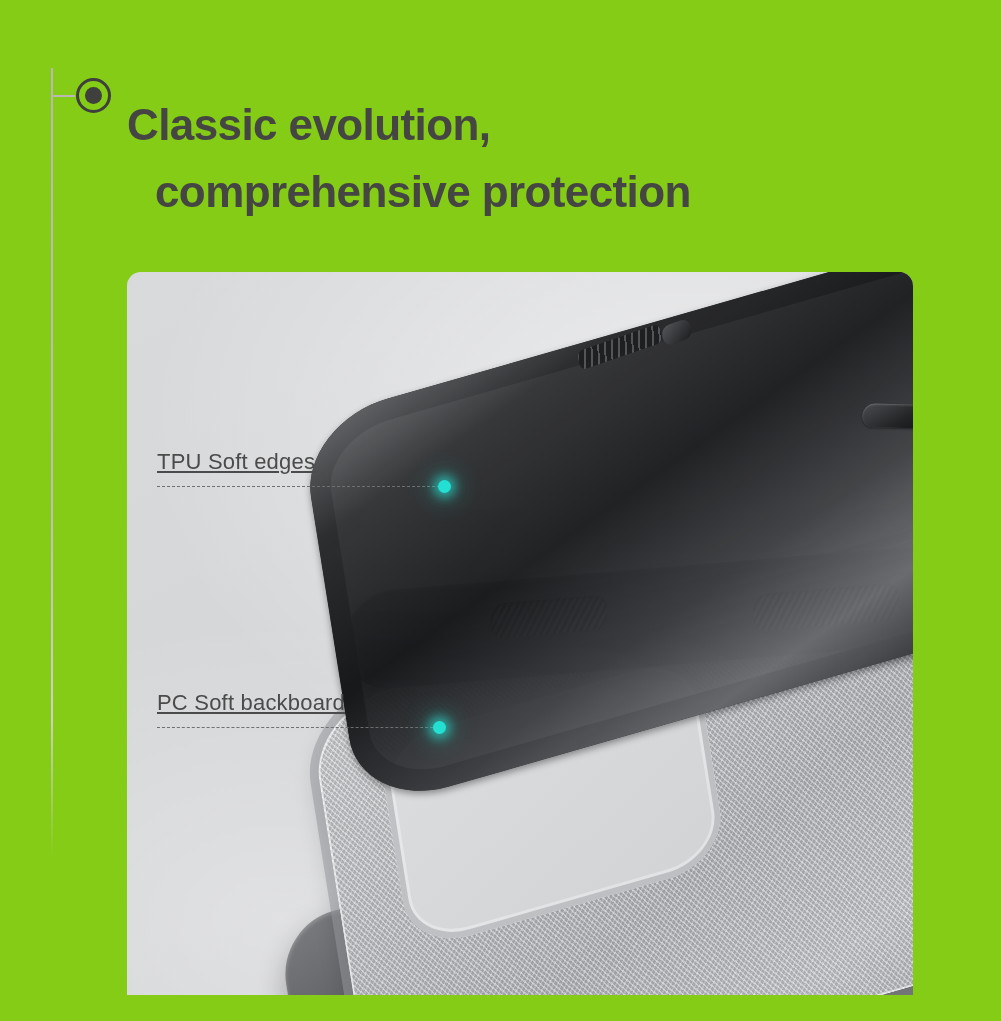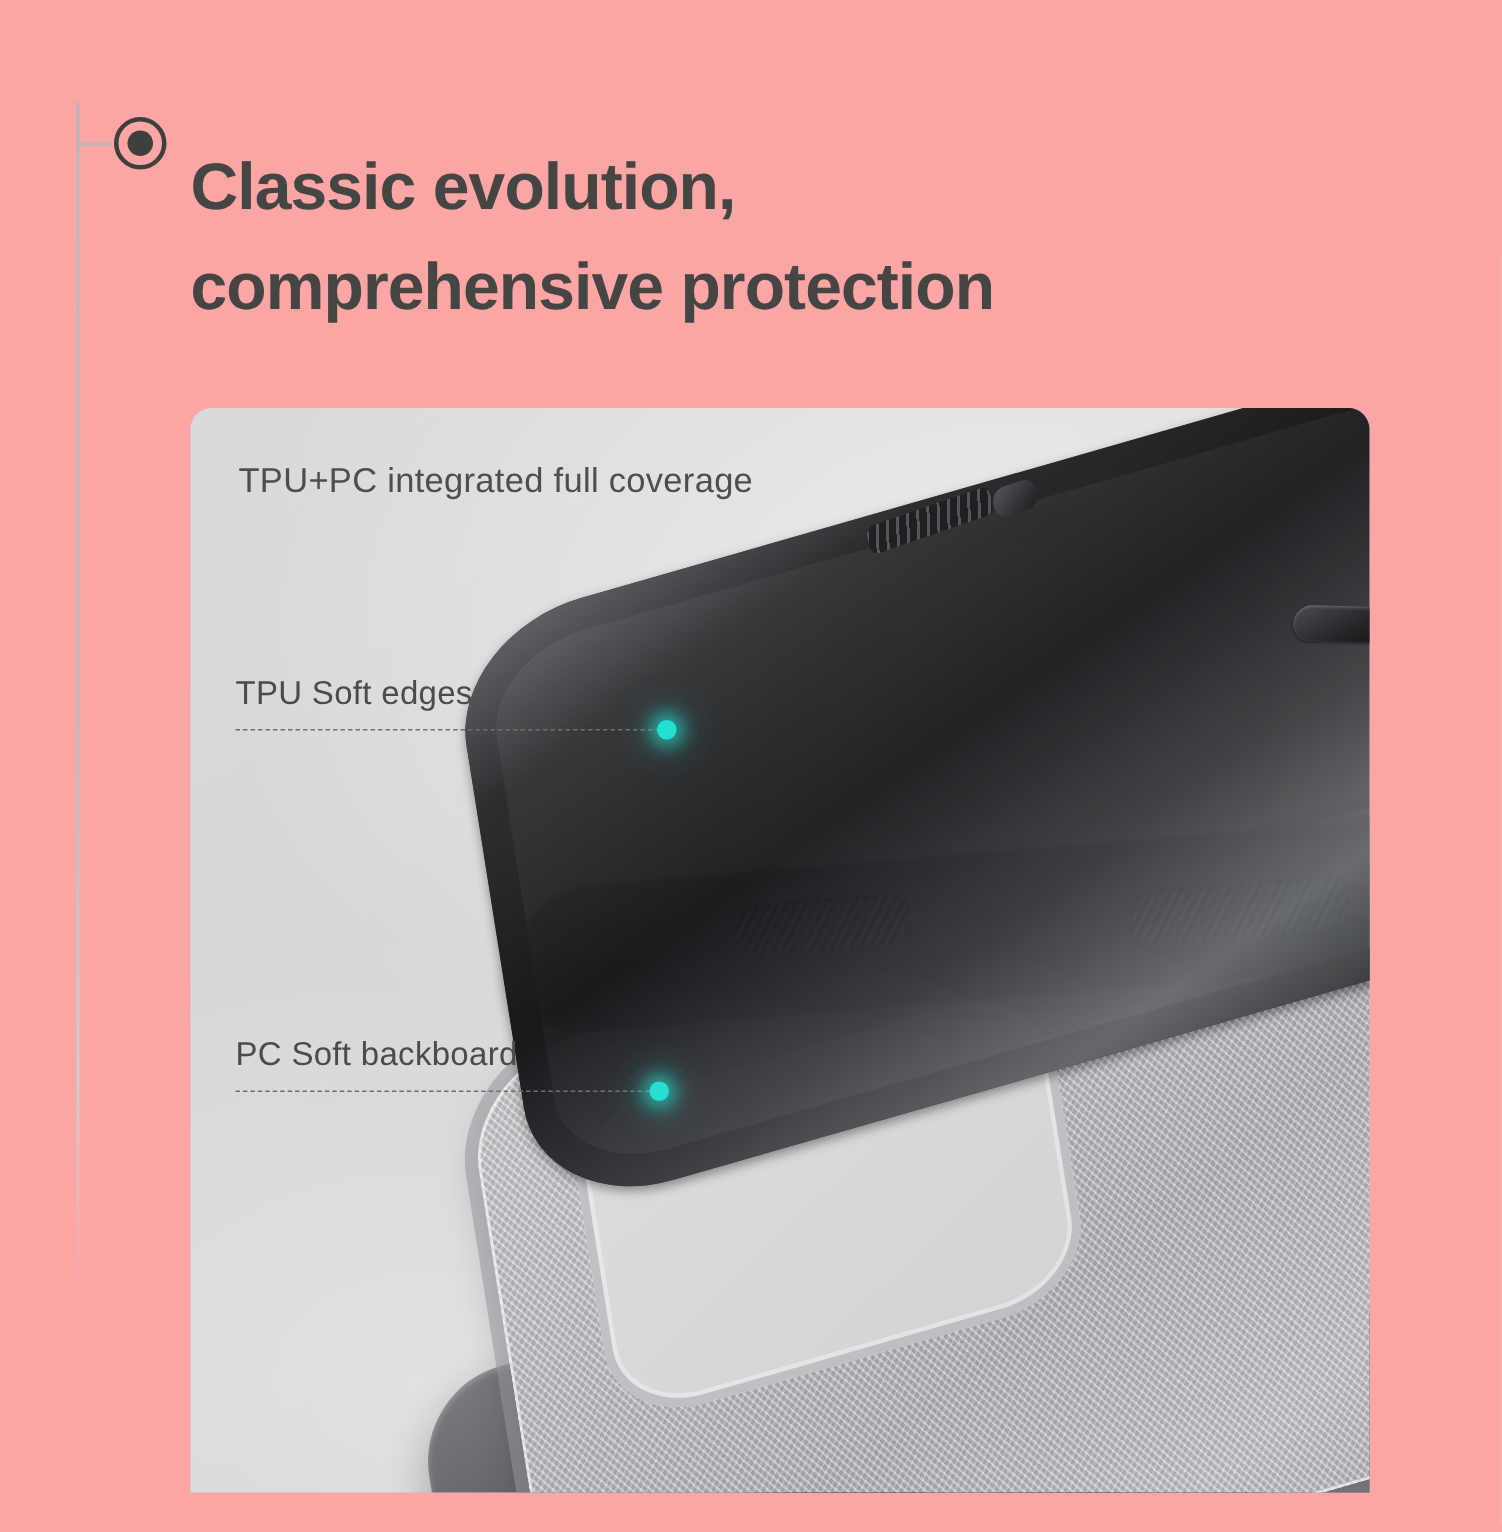--- a/index.html
+++ b/index.html
@@ -4,21 +4,21 @@
 <title>Classic evolution, comprehensive protection</title>
 <style>
   html,body{margin:0;padding:0;}
   body{
     width:1001px;height:1021px;
     background:#dcdcda;
     font-family:"Liberation Sans", sans-serif;
     overflow:hidden;
     position:relative;
   }
-  .page{position:absolute;inset:0;background:#fca5a5;}
+  .page{position:absolute;inset:0;background:#84cc16;}
 
   
   .left-rule{
     position:absolute;left:51px;top:68px;width:2px;height:790px;
     background:linear-gradient(to bottom,#b8b8b6 0%,#bdbdbb 55%,#cfcfcd 82%,rgba(208,208,206,0) 100%);
   }
   .left-tick{
     position:absolute;left:51px;top:95px;width:24px;height:2px;background:#b8b8b6;
   }
 
@@ -28,21 +28,21 @@
     border:3px solid #3f3f3d;border-radius:50%;box-sizing:border-box;
     display:flex;align-items:center;justify-content:center;
   }
   .bullet i{display:block;width:17px;height:17px;border-radius:50%;background:#3f3f3d;}
 
   .headline{
     position:absolute;left:127px;top:63px;width:760px;
     font-size:44px;line-height:1.52;font-weight:700;color:#454543;
     letter-spacing:-0.6px;
   }
-  .headline .l2{display:block;}
+  .headline .l2{display:block;margin-left:28px;}
 
   
   .card{
     position:absolute;left:127px;top:272px;width:786px;height:723px;
     border-radius:14px 14px 0 0;
     background:linear-gradient(155deg,#d9dadc 0%,#d6d7d9 38%,#d3d4d6 70%,#d8d9da 100%);
     overflow:hidden;
   }
   .card-title{
     position:absolute;left:32px;top:35px;
@@ -177,21 +177,21 @@
     background:radial-gradient(circle,#c3d2e8,rgba(195,210,232,0));
   }
   .lens.l1{left:22px;top:28px;width:108px;height:108px;}
   .lens.l2{left:182px;top:10px;width:104px;height:104px;}
   .lens.l3{left:150px;top:128px;width:104px;height:104px;}
 
   
   .callout{position:absolute;}
   .callout .label{
     position:absolute;left:0;bottom:12px;white-space:nowrap;
-    font-size:22px;color:#4b4b4b;font-weight:400;letter-spacing:0.2px;
+    font-size:22px;color:#4b4b4b;font-weight:400;letter-spacing:0.2px;text-decoration:underline;
   }
   .callout .leader{
     position:absolute;left:0;bottom:0;height:0;
     border-top:1.5px dashed #6f6f6f;
   }
   .callout .dot{
     position:absolute;bottom:-6px;width:13px;height:13px;border-radius:50%;
     background:#23e0d2;
     box-shadow:0 0 10px 5px rgba(40,224,210,.55), 0 0 22px 10px rgba(40,224,210,.22);
   }
@@ -256,21 +256,20 @@
       <div class="tpu-wrap">
         <div class="tpu"></div>
         <div class="tpu-hi"></div>
         <div class="ridges"></div>
         <div class="mute-slot"></div>
         <div class="btn-cut b1"></div>
 
       </div>
     </div>
 
-    <div class="card-title">TPU+PC integrated full coverage</div>
   </div>
 
   <div class="callout" id="callout-tpu">
     <span class="label">TPU Soft edges</span>
     <span class="leader"></span>
     <span class="dot"></span>
   </div>
 
   <div class="callout" id="callout-pc">
     <span class="label">PC Soft backboard</span>

